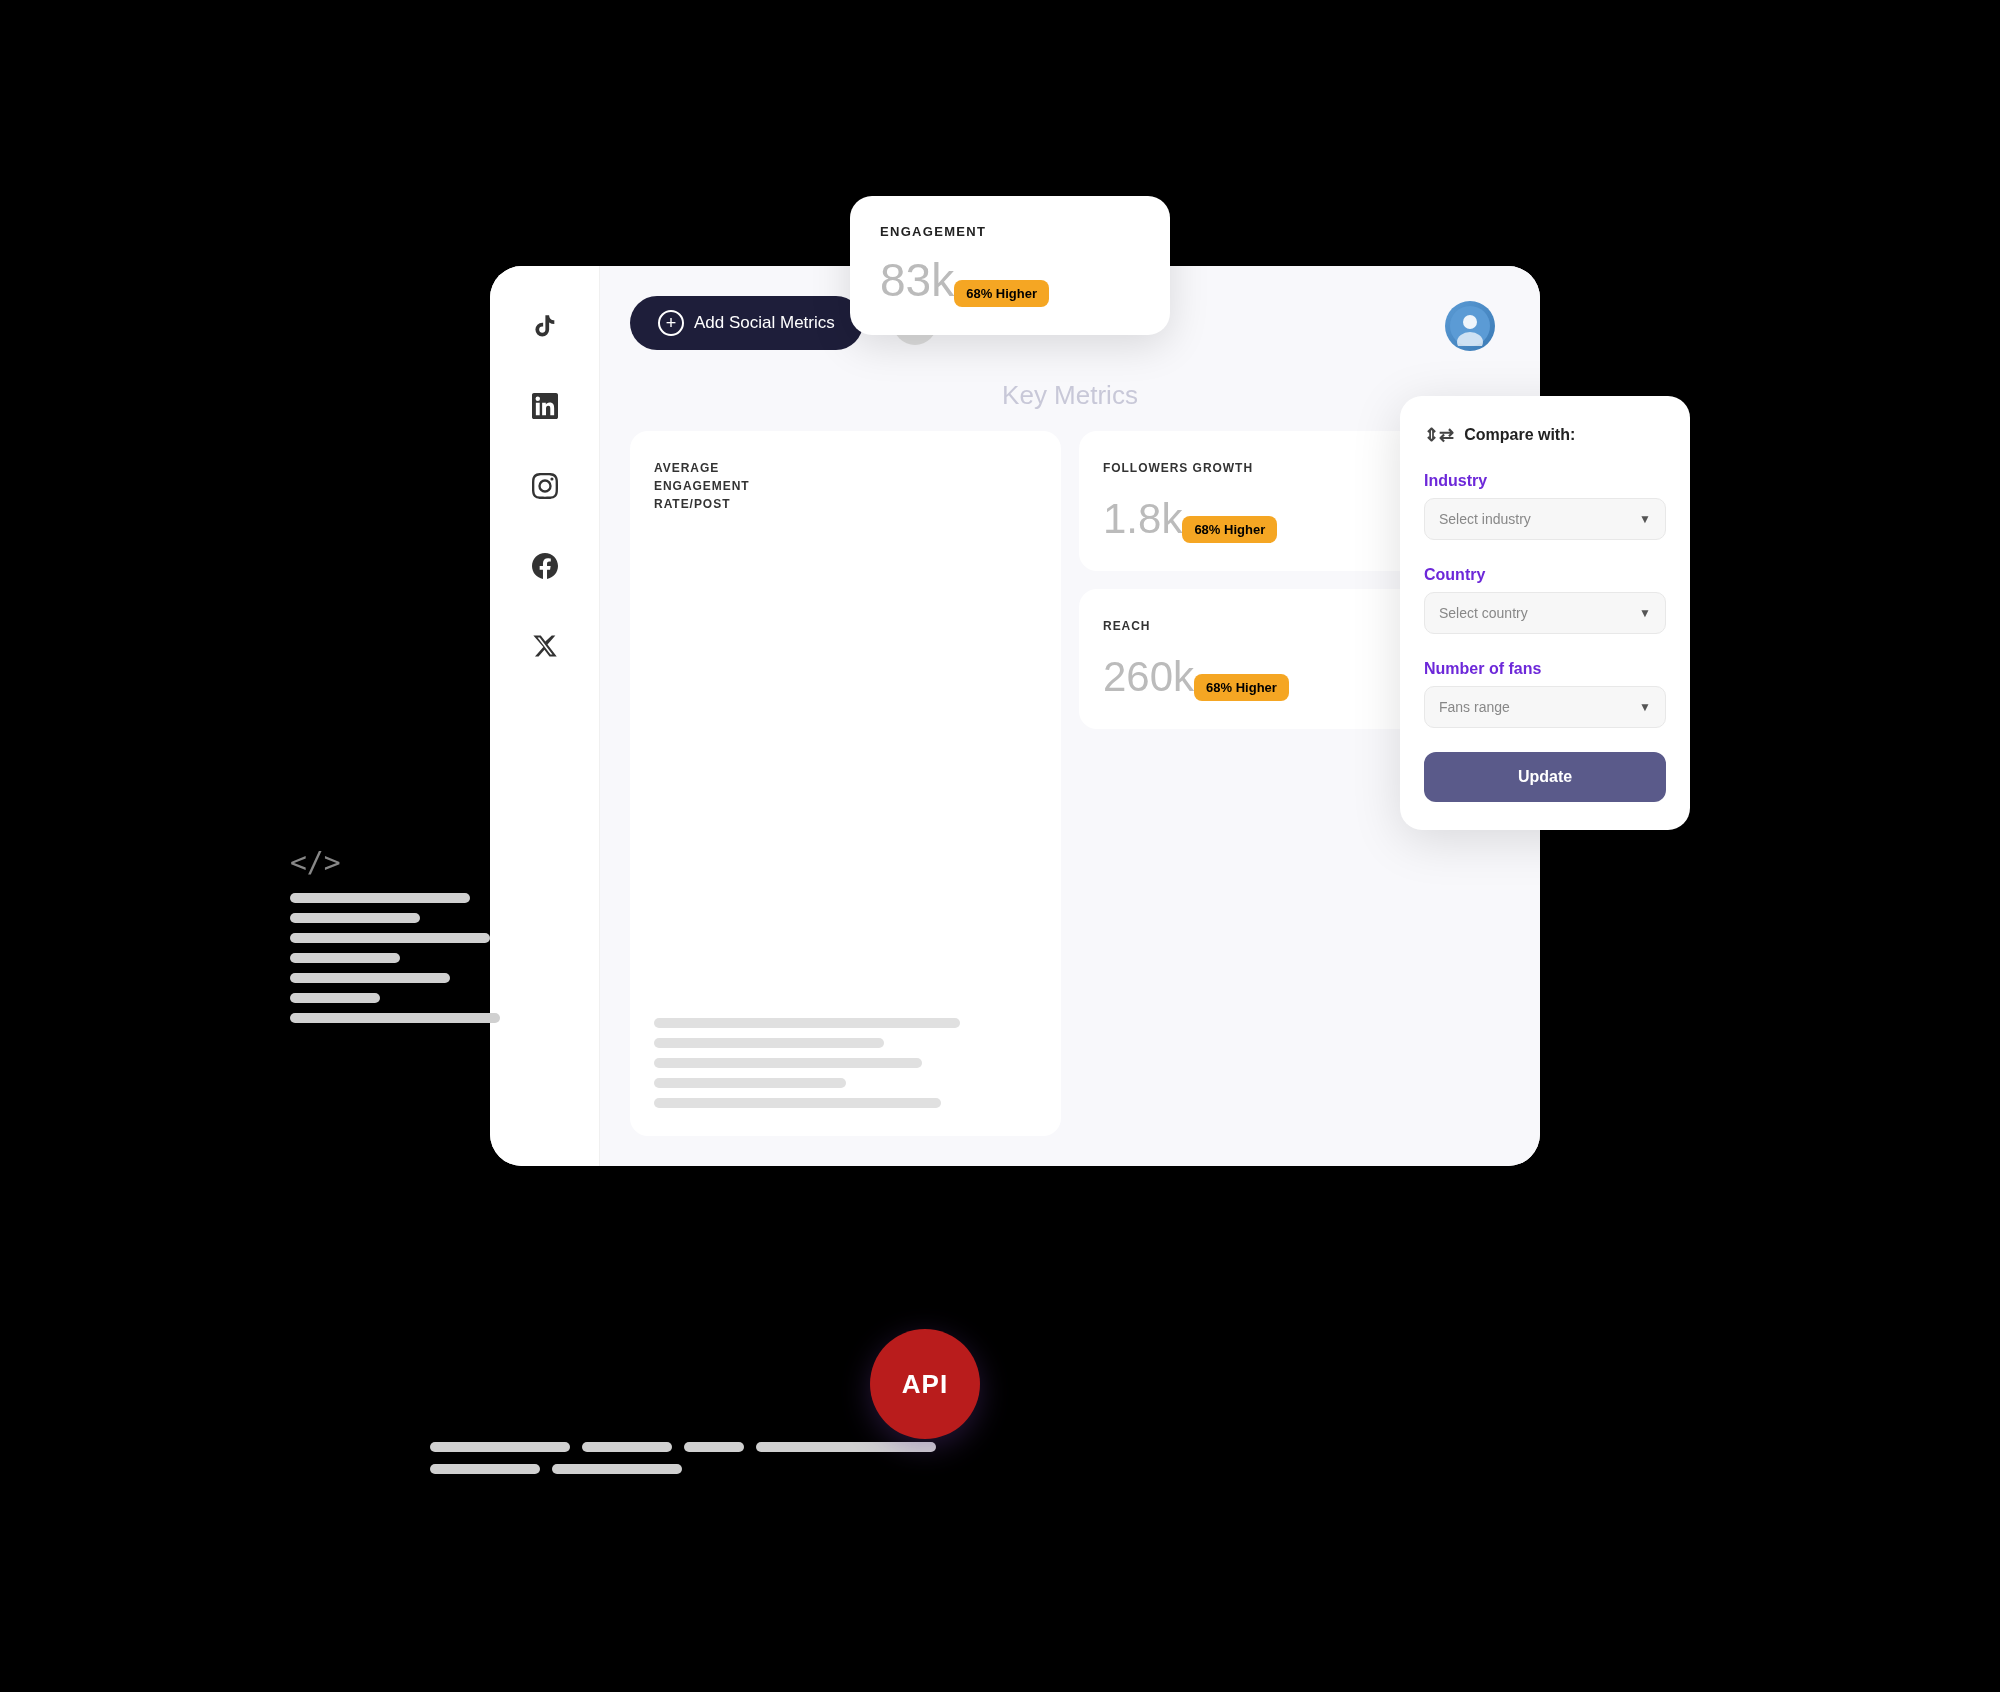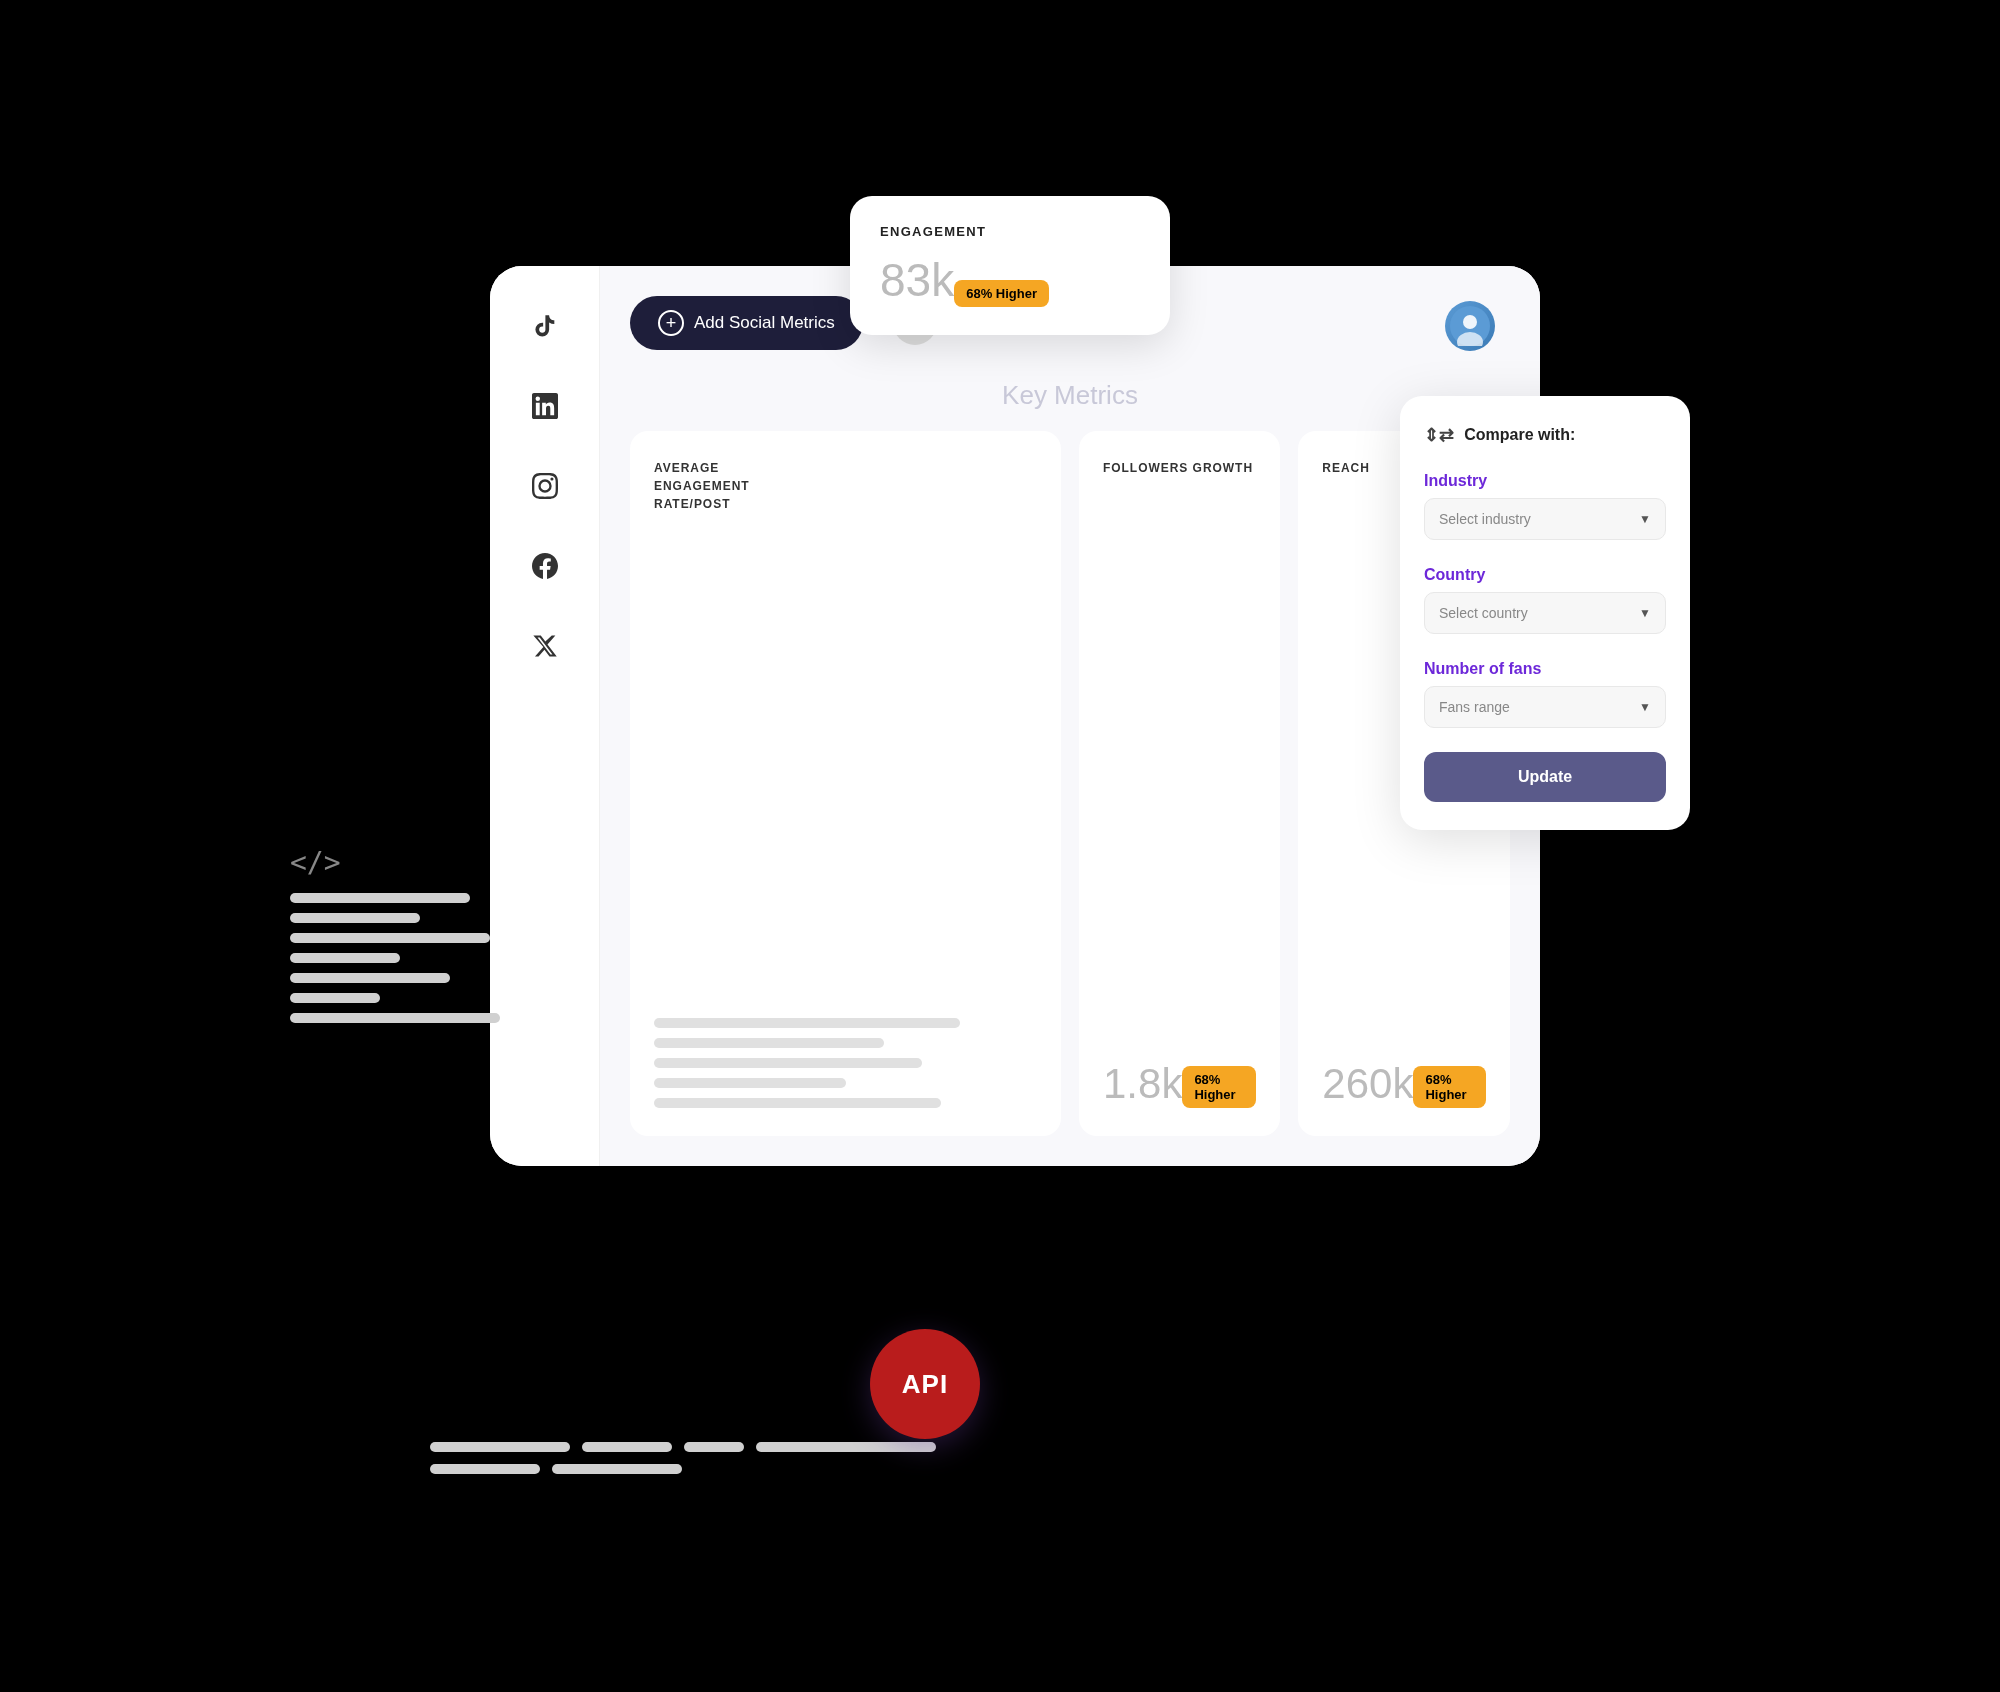--- a/index.html
+++ b/index.html
@@ -427,21 +427,21 @@
           <div class="metric-title">AVERAGE<br>ENGAGEMENT<br>RATE/POST</div>
           <div class="skeleton-lines">
             <div class="skeleton-line" style="width:80%"></div>
             <div class="skeleton-line" style="width:60%"></div>
             <div class="skeleton-line" style="width:70%"></div>
             <div class="skeleton-line" style="width:50%"></div>
             <div class="skeleton-line" style="width:75%"></div>
           </div>
         </div>
 
-        <div style="display:flex;flex-direction:row;gap:18px;">
+        <div style="display:flex;flex-direction:column;gap:18px;">
 
           <div class="metric-card">
             <div class="metric-title">FOLLOWERS GROWTH</div>
             <div class="metric-value-row">
               <span class="metric-value">1.8k</span>
               <span class="badge-higher">68% Higher</span>
             </div>
           </div>
 
           <div class="metric-card">

